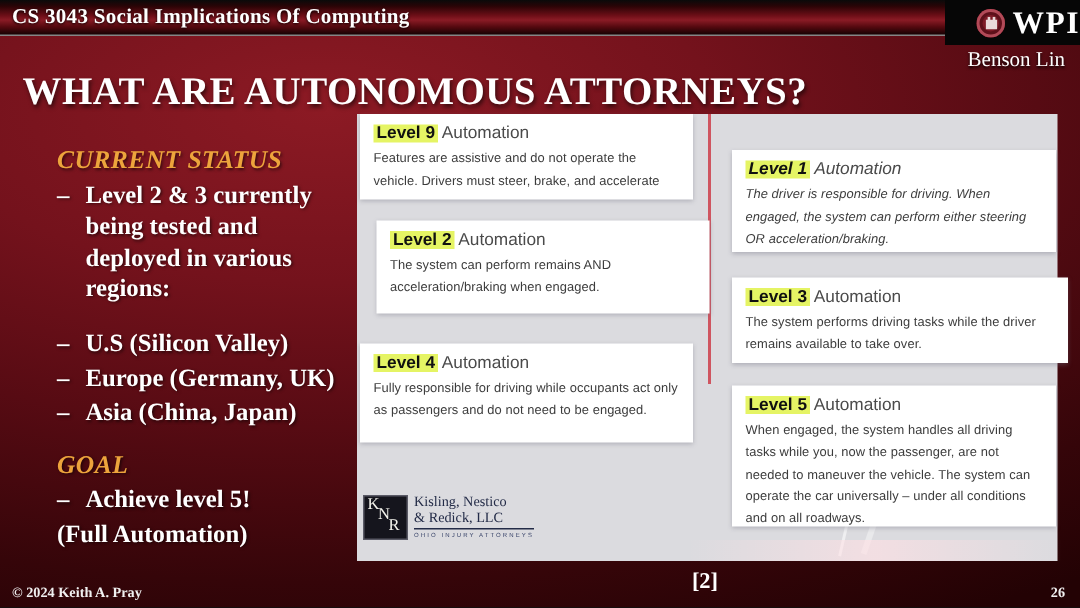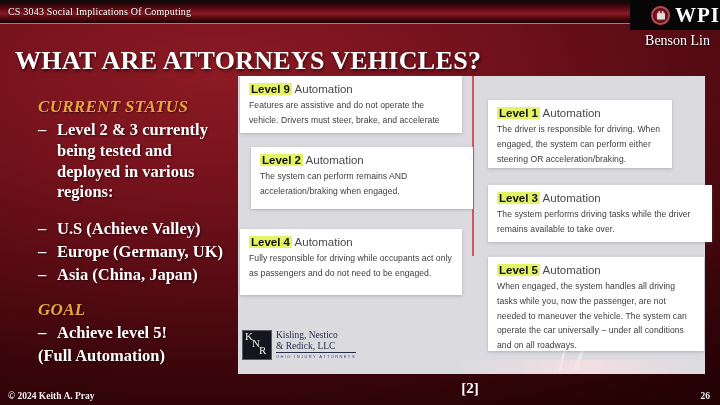--- a/index.html
+++ b/index.html
@@ -7,21 +7,21 @@
     position:relative; width:720px; height:405px; overflow:hidden;
     font-family:"Liberation Serif", serif;
     background: radial-gradient(ellipse 120% 95% at 30% 18%, #8c1a24 0%, #74121c 30%, #570b13 55%, #350509 82%, #230204 100%);
   }
   
   .topbar {
     position:absolute; left:0; top:0; width:720px; height:23px; display:flex; align-items:center;
     background: linear-gradient(180deg,#0a0a0a 0%, #2a0406 18%, #6f0f18 46%, #8a1b25 58%, #55090f 78%, #160102 100%);
     border-bottom:1px solid rgba(235,235,235,0.55);
   }
-  .course { color:#fff; font-size:10px; font-weight:normal; padding-left:8px; letter-spacing:0.2px; text-shadow:0 1px 2px #000; }
+  .course { color:#fff; font-size:14px; font-weight:bold; padding-left:8px; letter-spacing:0.2px; text-shadow:0 1px 2px #000; }
   .logobox { position:absolute; right:0; top:0; width:90px; height:30px; background:#060606; display:flex; align-items:center; gap:5px; padding-left:21px; box-sizing:border-box; }
   .seal { width:19px; height:19px; border-radius:50%; background:#7e1b27; box-shadow: inset 0 0 0 2px #b24a58, inset 0 0 0 4px #5e101a; position:relative; flex:0 0 19px; }
   .seal::after { content:""; position:absolute; left:6px; top:5px; width:8px; height:9px; background:#e9d9d9;
     clip-path: polygon(0 100%, 0 30%, 18% 30%, 18% 8%, 40% 8%, 40% 30%, 60% 30%, 60% 8%, 82% 8%, 82% 30%, 100% 30%, 100% 100%); }
   .wpi { color:#fff; font-size:21px; font-weight:bold; letter-spacing:1px; }
   .author { position:absolute; top:33px; right:10px; color:#fff; font-weight:normal; font-size:14px; text-shadow:0 1px 2px #000;text-align:center; }
   .title { position:absolute; left:15px; top:46px; margin:0; color:#fff; font-size:26px; font-weight:bold; letter-spacing:0.3px; text-shadow:1px 2px 3px rgba(0,0,0,0.6); white-space:nowrap; }
   
   .leftcol { position:absolute; left:38px; top:97px; width:200px; color:#fff; }
   .heading { color:#eda43c; font-style:italic; font-weight:bold; font-size:17px; letter-spacing:0.3px; text-shadow:1px 1px 2px rgba(0,0,0,0.55); }
@@ -38,21 +38,21 @@
   .roadline1 { position:absolute; left:332px; top:196px; width:2px; height:100px; background:rgba(255,255,255,0.55); transform:rotate(13deg); }
   .roadline2 { position:absolute; left:352px; top:196px; width:4px; height:100px; background:rgba(255,255,255,0.38); transform:rotate(19deg); }
   .roadwash { position:absolute; left:220px; bottom:0; width:250px; height:14px; background:linear-gradient(90deg, rgba(255,228,230,0) 0%, rgba(255,224,228,0.65) 50%, rgba(255,228,230,0) 100%); }
   .lvbox { position:absolute; background:#fff; box-shadow:0 1px 3px rgba(110,110,125,0.4); padding:7px 9px; box-sizing:border-box; }
   .lv-title { font-size:11.5px; color:#4a4a4a; margin-bottom:3px; }
   .lv-chip { background:#e5f464; color:#101010; font-weight:bold; padding:0 2px; }
   .lv-desc { font-size:8.6px; color:#3c3c3c; line-height:1.72; letter-spacing:0.05px; }
   #box-l0 { left:2px;   top:0;     width:222px; height:57px; }
   #box-l2 { left:2px;   top:71px;  width:222px; height:62px;margin-left:11px; }
   #box-l4 { left:2px;   top:153px; width:222px; height:66px; }
-  #box-l1 { left:250px; top:24px;  width:184px; height:68px; }
+  #box-l1 { left:250px; top:24px;  width:216px; height:68px;font-style:italic; }
   #box-l3 { left:250px; top:109px; width:224px; height:57px; }
   #box-l5 { left:250px; top:181px; width:216px; height:94px; }
   
   .knr { position:absolute; left:4px; top:254px; display:flex; align-items:flex-start; gap:4px; }
   .knr-square { width:28px; height:28px; background:#15151d; border:1px solid #5a5a66; position:relative; font-family:"Liberation Serif",serif; color:#f3f3ec; flex:0 0 28px; }
   .knr-square span { position:absolute; font-size:11px; }
   .knr-k { left:2px;  top:-1px; }
   .knr-n { left:9px;  top:6px; }
   .knr-r { left:16px; top:13px; }
   .knr-text { font-family:"Liberation Serif",serif; color:#232b47; }
@@ -70,32 +70,32 @@
 
   <div class="topbar">
     <span class="course">CS 3043 Social Implications Of Computing</span>
   </div>
   <div class="logobox">
     <span class="seal"></span>
     <span class="wpi">WPI</span>
   </div>
   <div class="author">Benson Lin</div>
 
-  <h1 class="title">WHAT ARE ATTORNEYS VEHICLES?</h1>
+  <h1 class="title">WHAT ARE AUTONOMOUS ATTORNEYS?</h1>
 
   <div class="leftcol">
     <div class="heading">CURRENT STATUS</div>
     <div class="brow">
       <span class="dash">–</span>
       <span class="btext">Level 2 &amp; 3 currently being tested and deployed in various regions:</span>
     </div>
     <div class="regions">
       <div class="brow">
         <span class="dash">–</span>
-        <span>U.S (Achieve Valley)</span>
+        <span>U.S (Silicon Valley)</span>
       </div>
       <div class="brow">
         <span class="dash">–</span>
         <span>Europe (Germany, UK)</span>
       </div>
       <div class="brow">
         <span class="dash">–</span>
         <span>Asia (China, Japan)</span>
       </div>
     </div>

